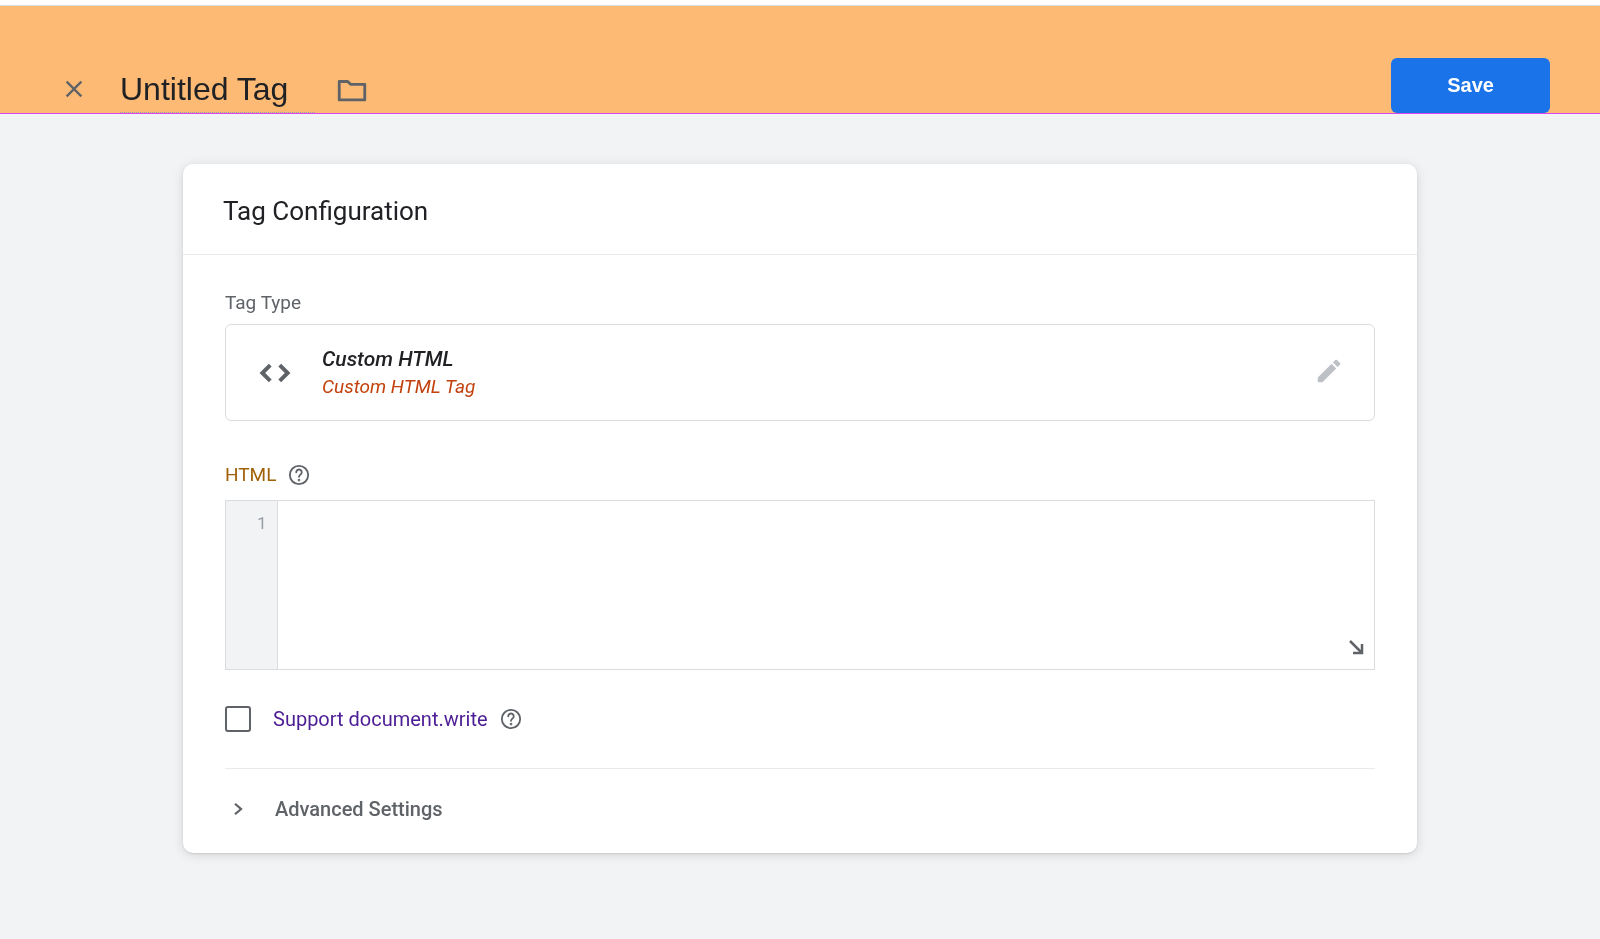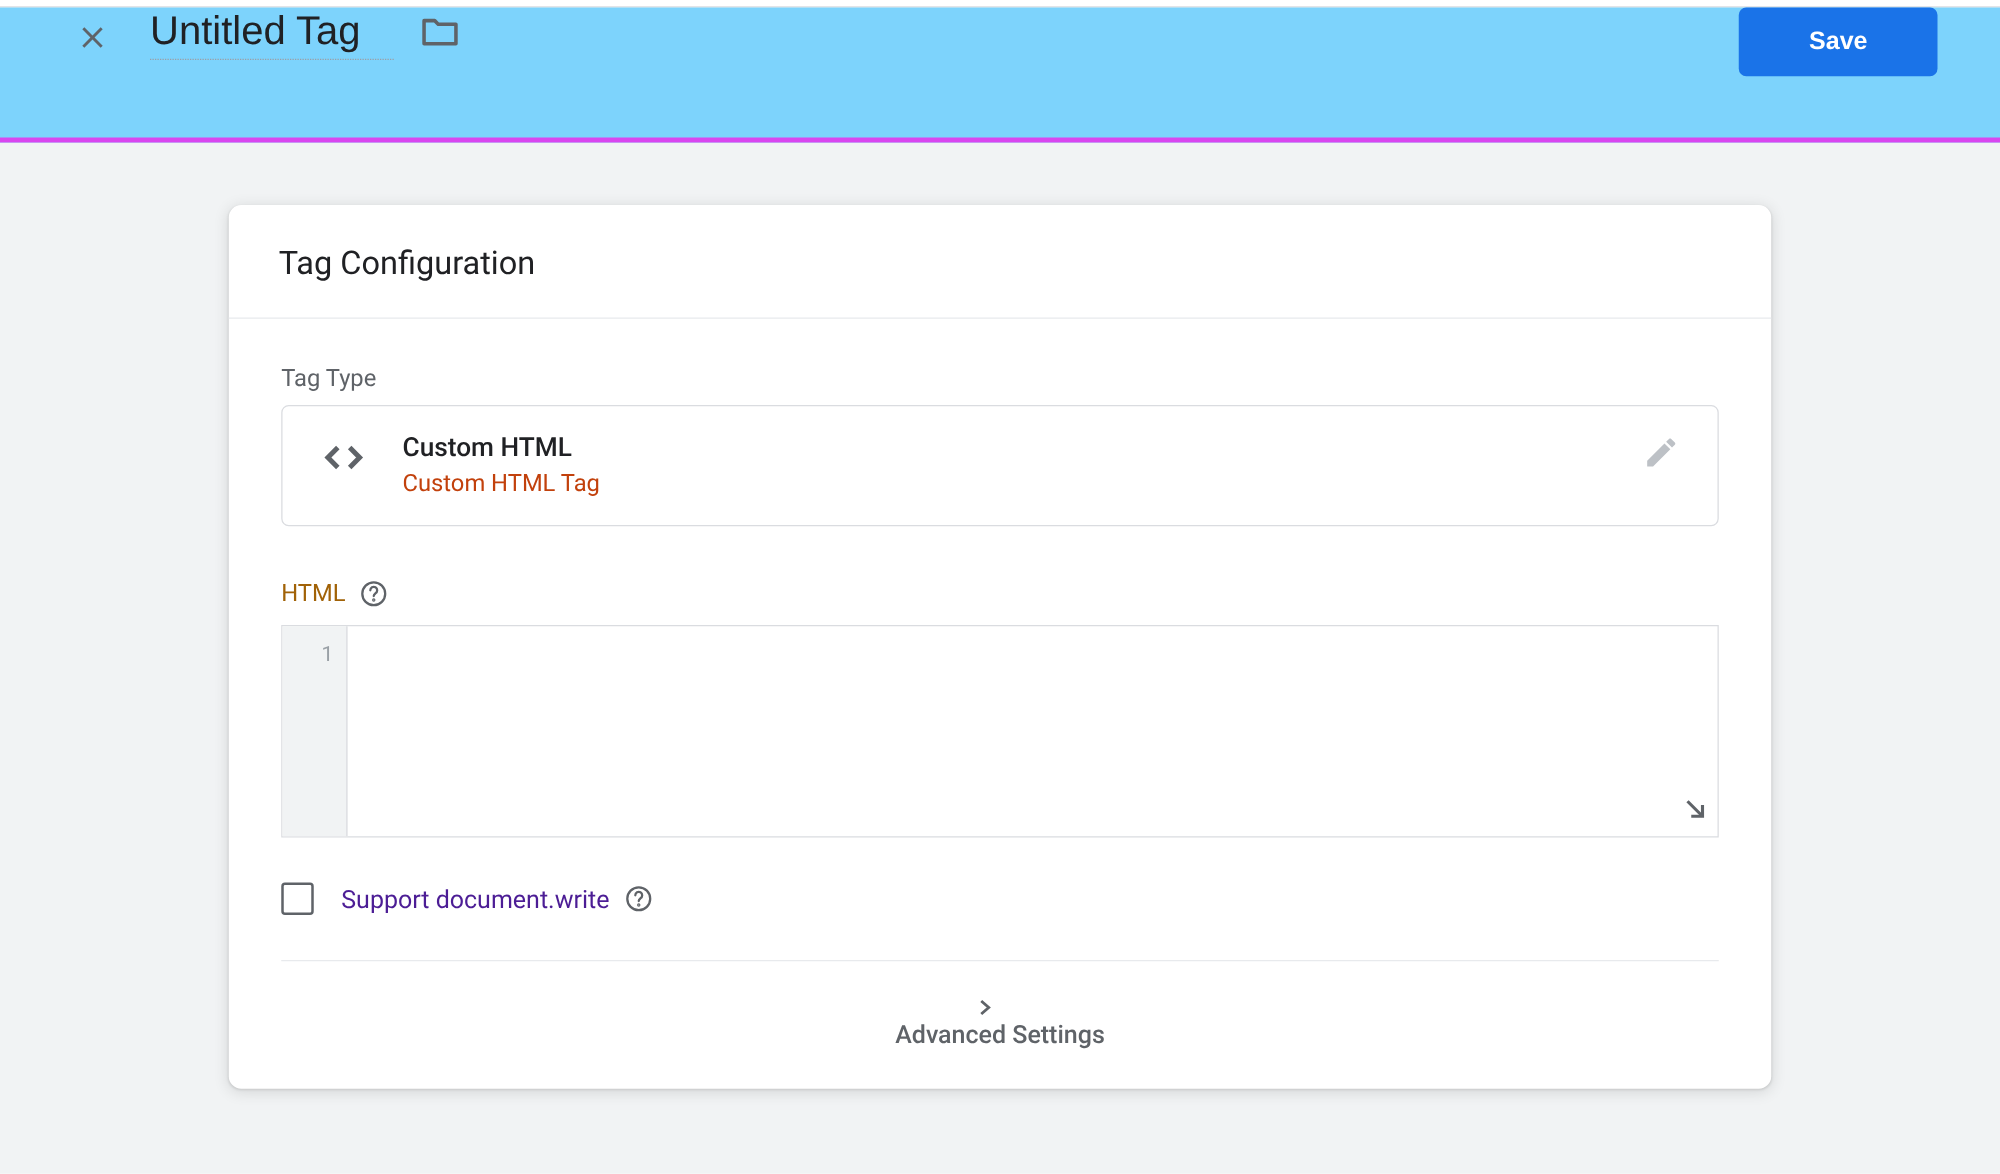--- a/index.html
+++ b/index.html
@@ -13,26 +13,26 @@
       width: 1600px;
       height: 939px;
       overflow: hidden;
     }
     .top-border {
       height: 6px;
       background: #fff;
       border-bottom: 1px solid #dadce0;
     }
     .header {
-      background: #7dd3fc;
+      background: #fdba74;
       height: 108px;
       display: flex;
-      align-items: flex-start;
+      align-items: flex-end;
       padding: 0 50px;
-      border-bottom: 4px solid #d946ef;
+      border-bottom: 1px solid #d946ef;
     }
     .close-btn {
       cursor: pointer;
       display: flex;
       align-items: center;
       justify-content: center;
       width: 48px;
       height: 48px;
     }
     .close-btn svg {
@@ -101,22 +101,23 @@
     .tag-type-label {
       font-size: 19px;
       color: #5f6368;
       margin-bottom: 10px;
     }
     .tag-type-box {
       border: 1px solid #dadce0;
       border-radius: 6px;
       padding: 22px 30px;
       display: flex;
-      align-items: flex-start;
-      cursor: pointer;
+      align-items: center;
+      cursor: pointer;
+      font-style: italic;
     }
     .tag-type-icon {
       display: flex;
       align-items: center;
       justify-content: center;
       margin-right: 28px;
     }
     .tag-type-icon svg {
       width: 38px;
       height: 38px;
@@ -225,21 +226,20 @@
     .checkbox-label {
       font-size: 20px;
       color: #4c1d95;
       margin-right: 12px;
     }
     .advanced-row {
       display: flex;
       align-items: center;
       padding: 28px 0 32px 0;
       cursor: pointer;
-      flex-direction: column;
     }
     .chevron {
       margin-right: 28px;
       display: flex;
       align-items: center;
       margin-left: 4px;
     }
     .chevron svg {
       width: 18px;
       height: 18px;

